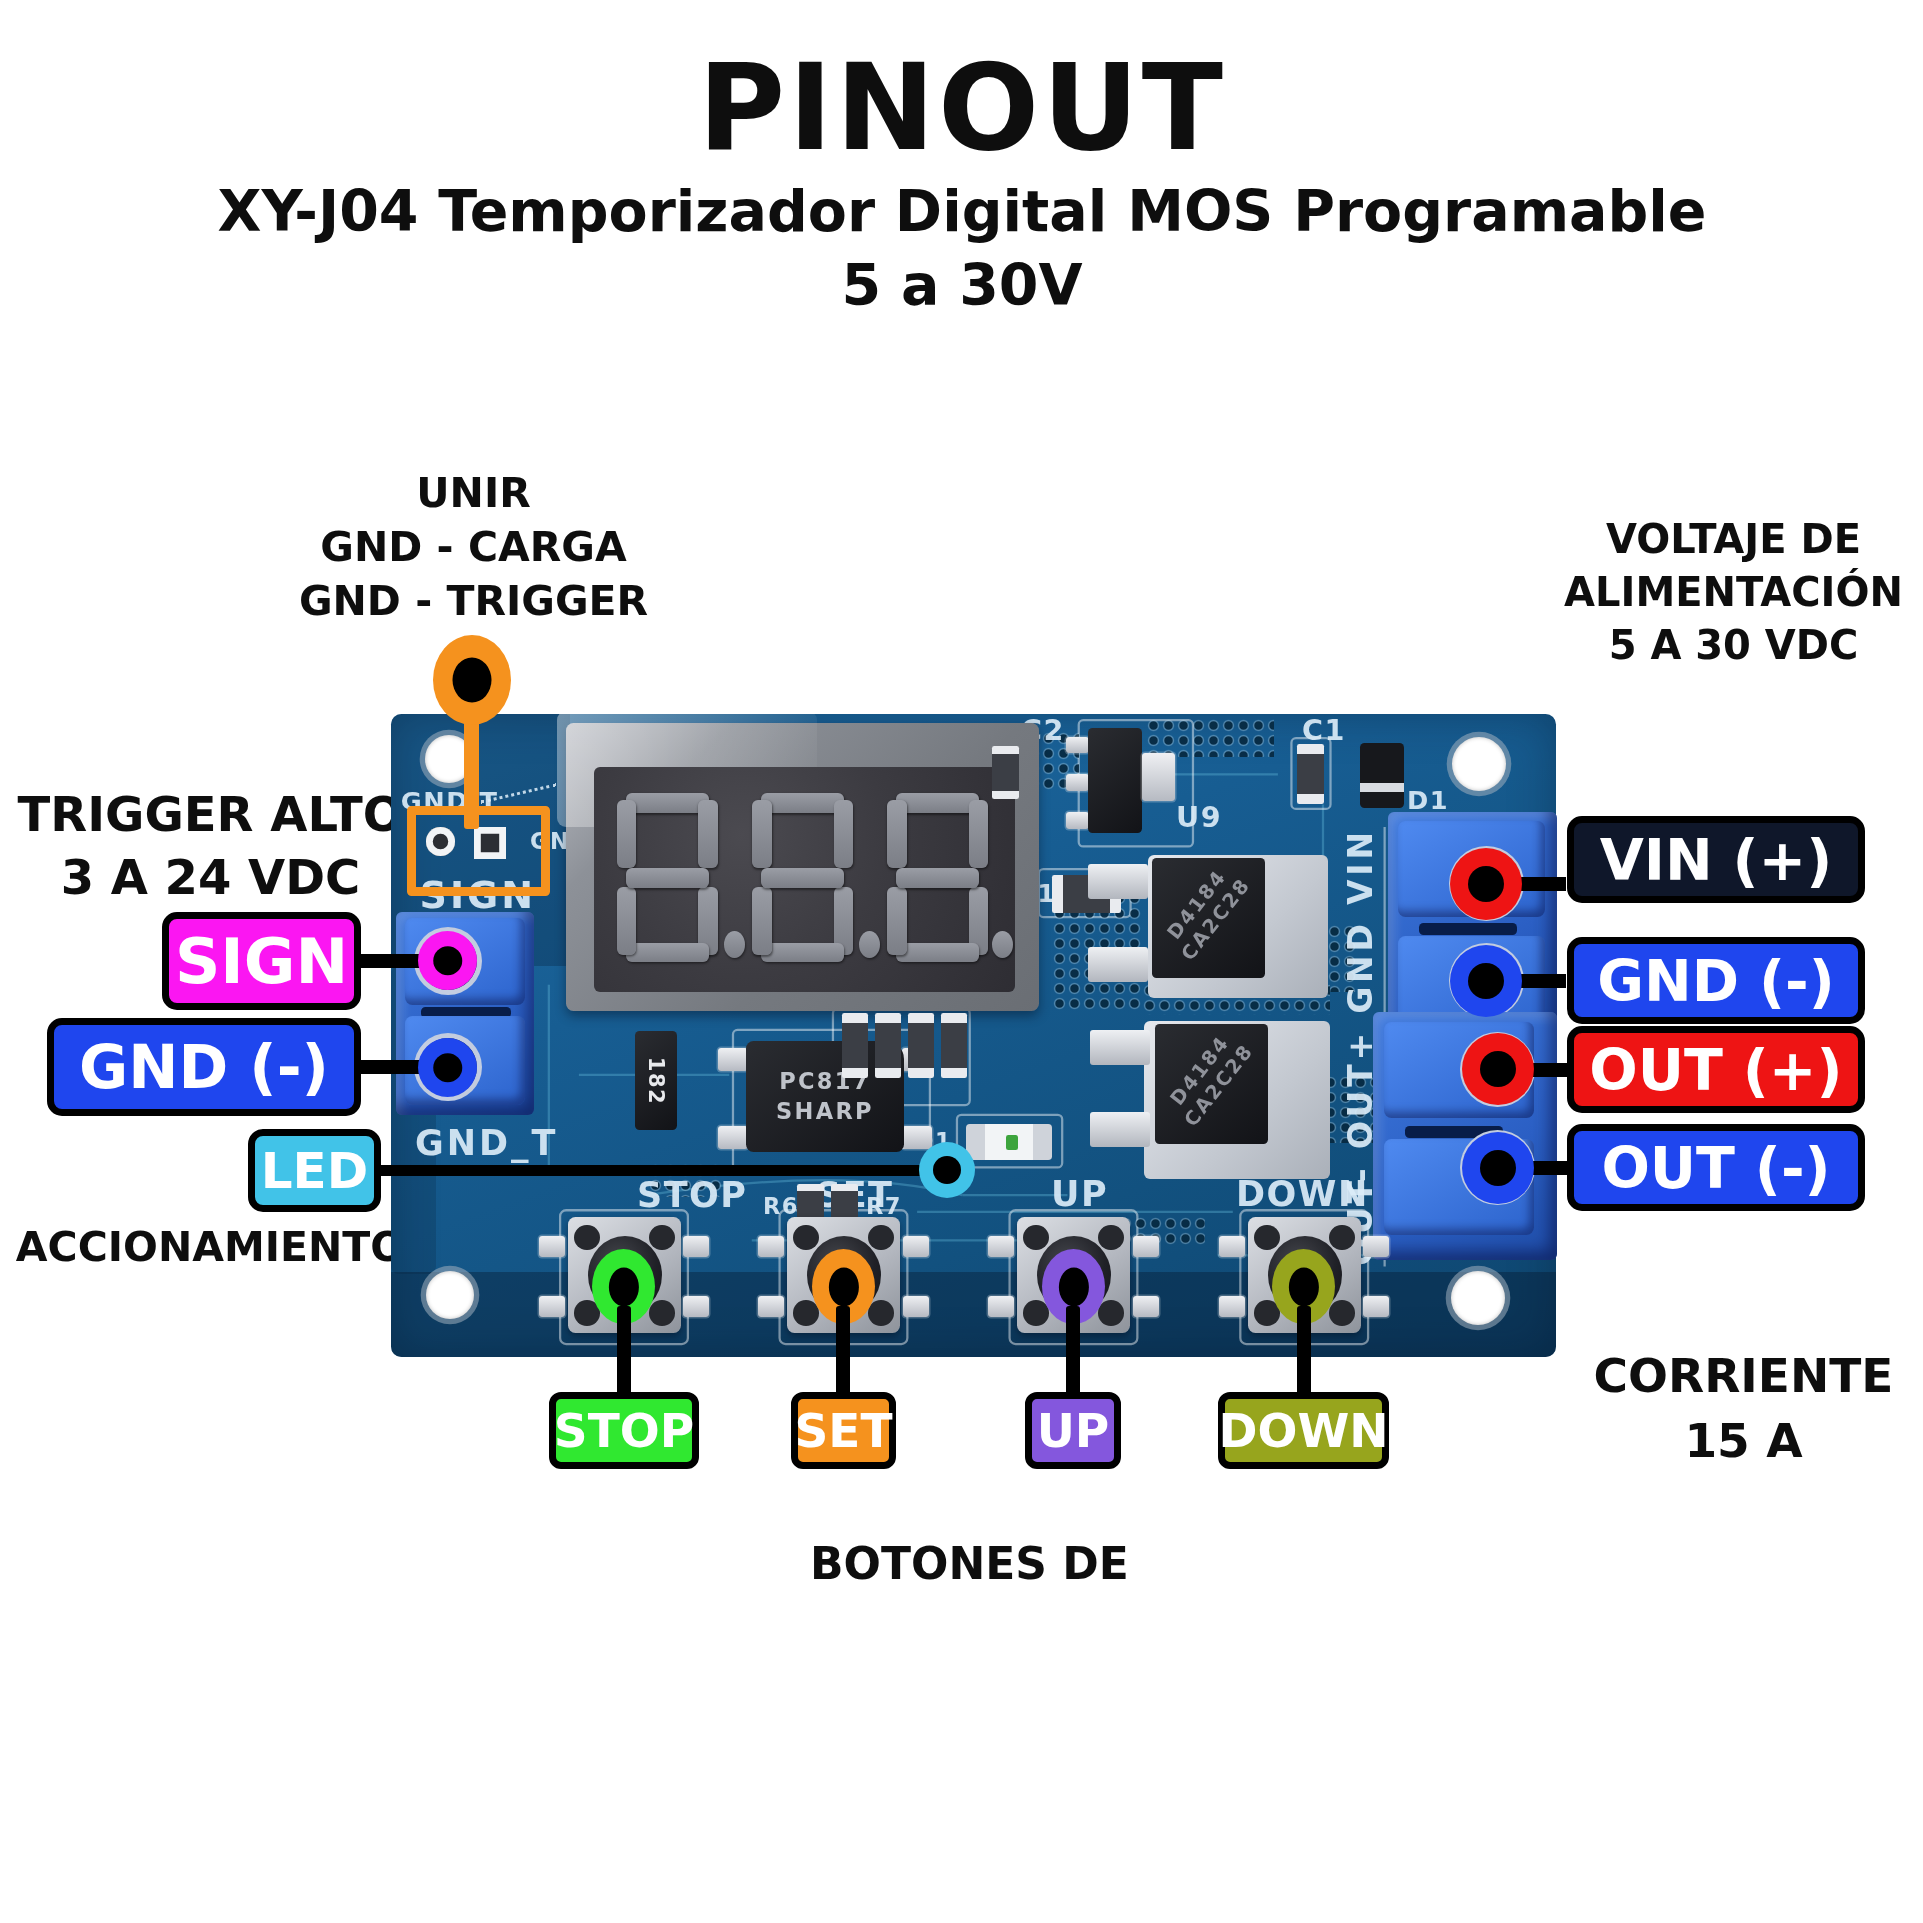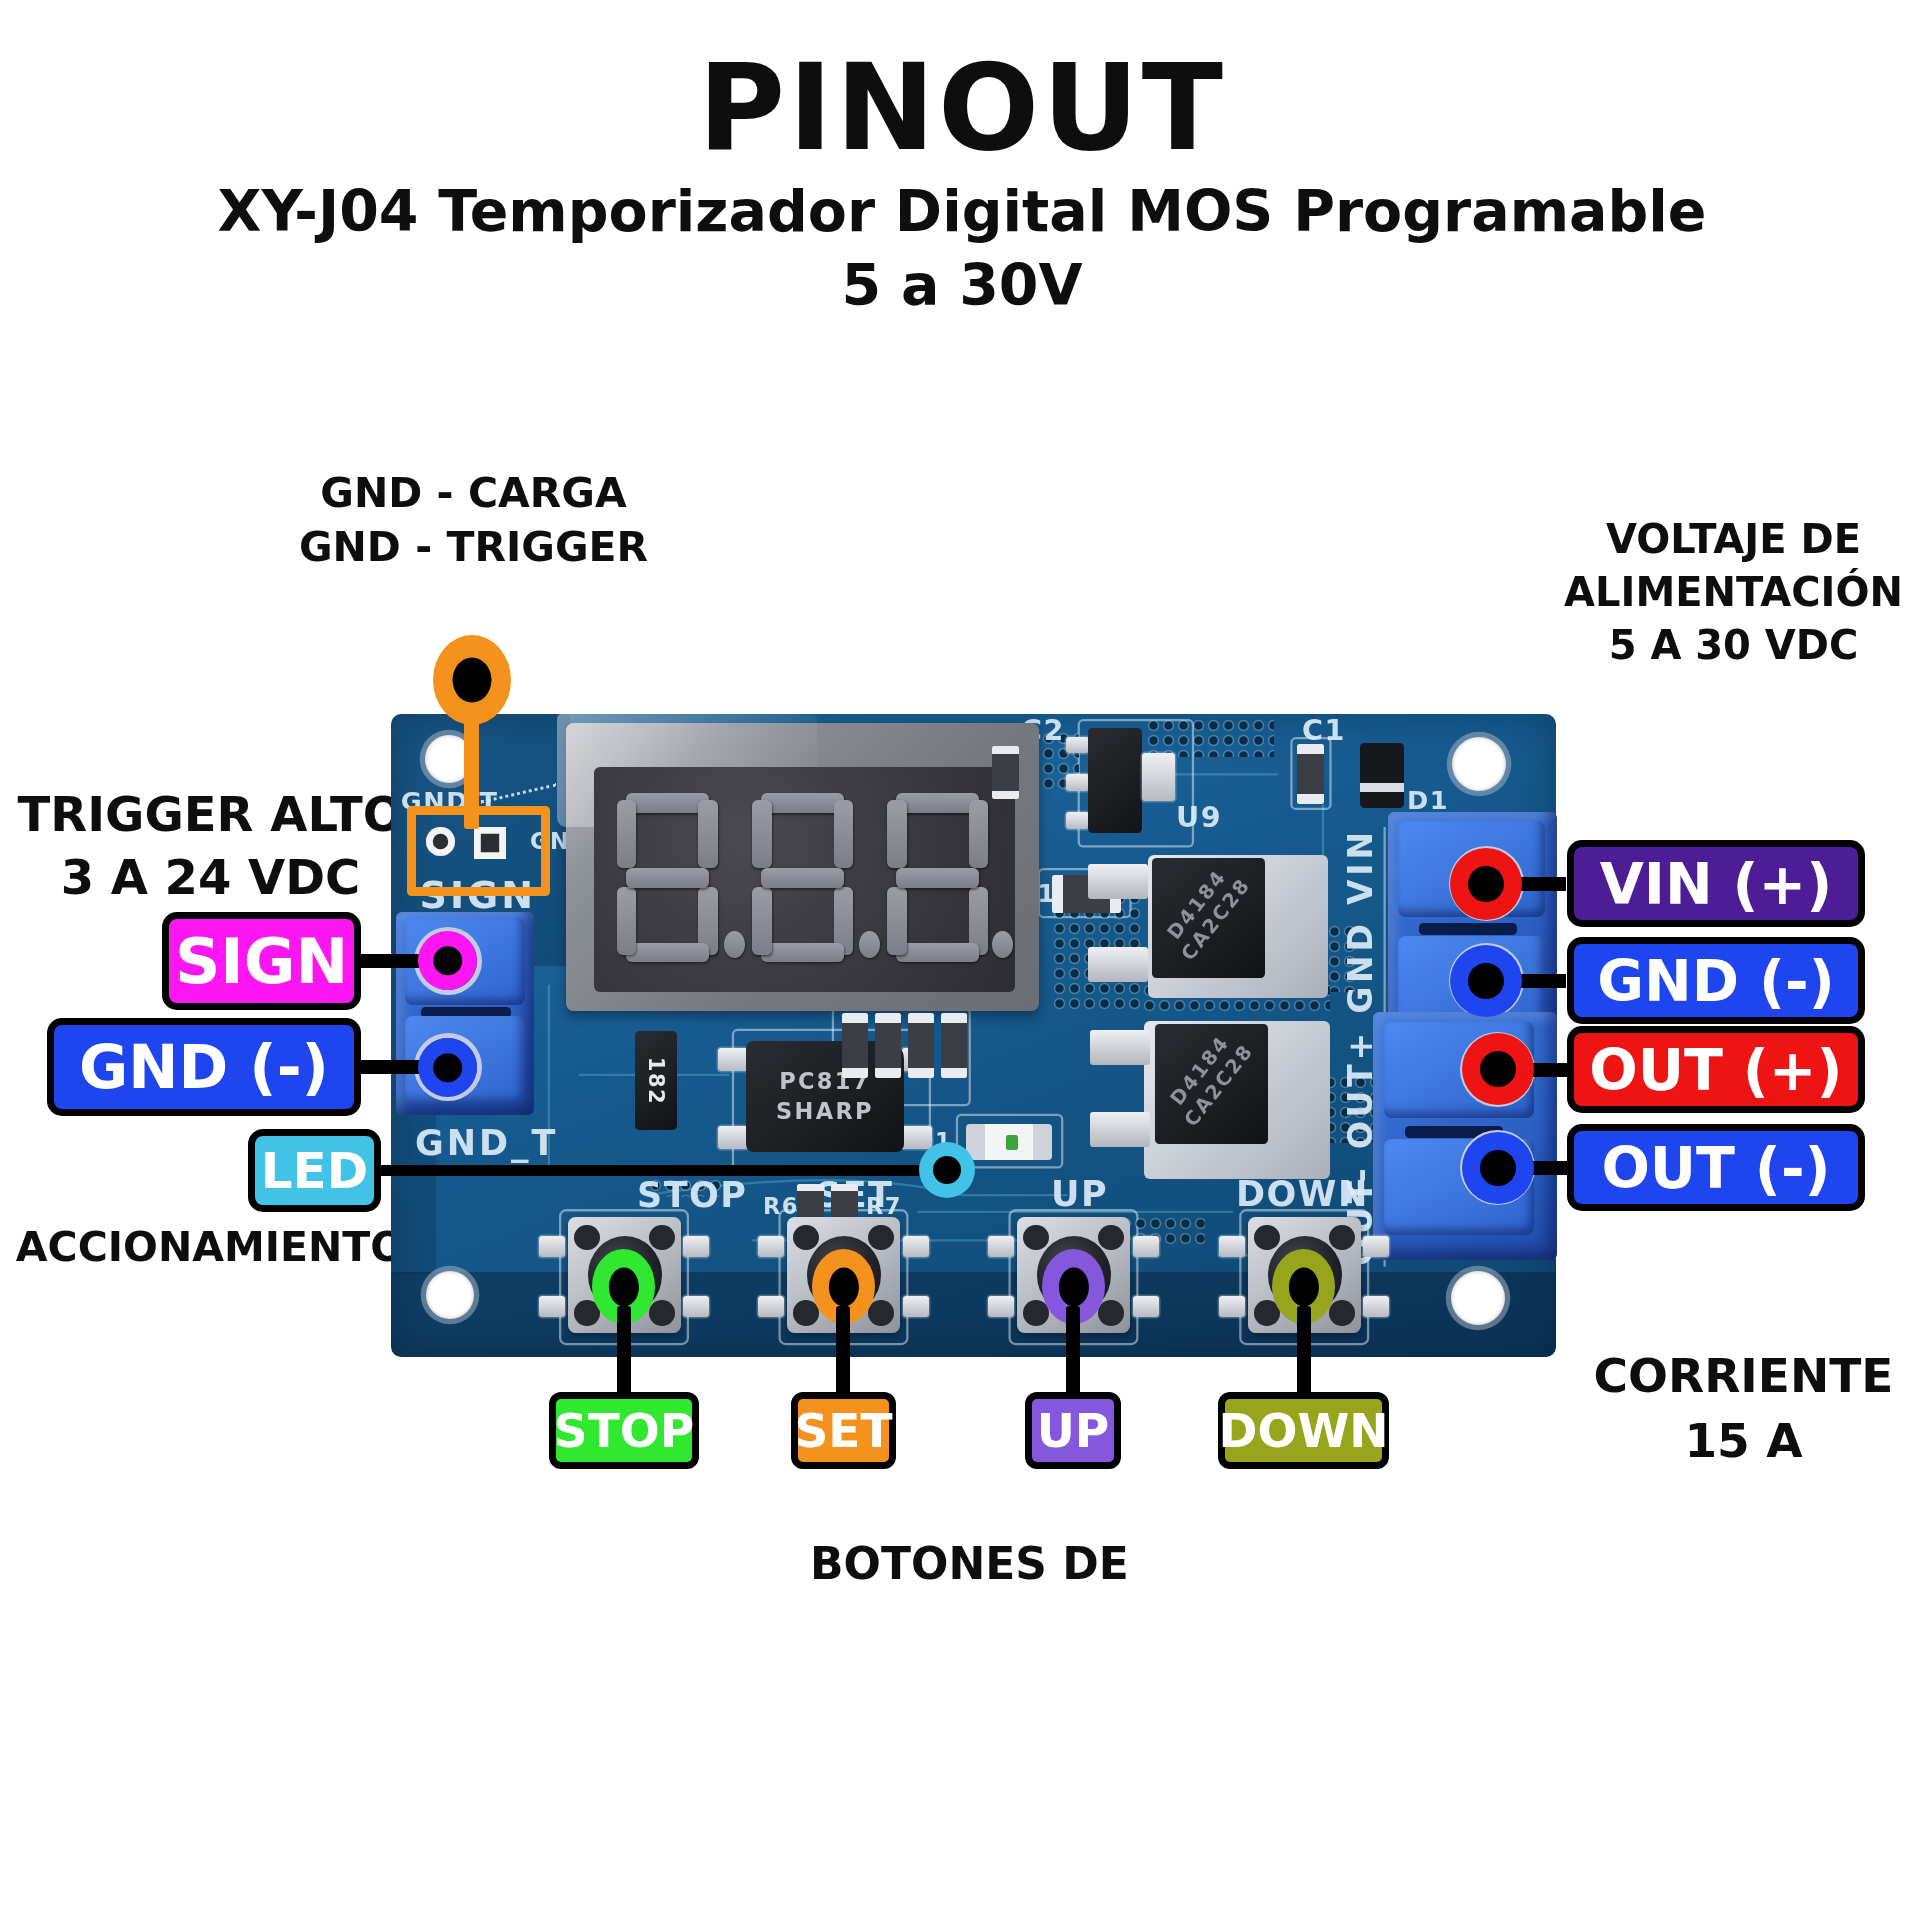--- a/index.html
+++ b/index.html
@@ -81,20 +81,21 @@
   .sr{position:absolute;width:0.8px;height:0.8px;overflow:hidden;clip:rect(0 0 0 0);}
 </style>
 </head>
 <body>
 
 <div class="ctext" style="left:0;top:30px;width:1924px;font-size:119px;letter-spacing:3px;">PINOUT</div>
 <div class="ctext" style="left:0;top:174px;width:1924px;font-size:57px;">XY-J04 Temporizador Digital MOS Programable</div>
 <div class="ctext" style="left:0;top:248px;width:1924px;font-size:57px;">5 a 30V</div>
 
 <div class="ctext" style="left:263px;top:466px;width:421px;font-size:41px;">
+  <div>UNIR</div>
   <div>GND - CARGA</div>
   <div>GND - TRIGGER</div>
 </div>
 
 <div class="ctext" style="left:15px;top:783px;width:391px;font-size:48px;">
   <div>TRIGGER ALTO</div>
   <div>3 A 24 VDC</div>
 </div>
 
 <div class="ctext" style="left:1544px;top:513px;width:379px;font-size:40px;">
@@ -360,21 +361,21 @@
 <div class="hline" style="left:353px;top:1060px;width:98px;height:13.5px;"></div>
 <div class="badge" style="left: 47px; top: 1018px; width: 314px; height: 98px; font-size: 60px; background-color: rgb(31, 70, 238);">GND (-)</div>
 <div class="dotmark" style="left: 418px; top: 1038px; width: 59px; height: 59px; background-color: rgb(31, 70, 238);"></div>
 
 <div class="hline" style="left:376px;top:1165px;width:571px;height:10.5px;"></div>
 <div class="badge" style="left: 248px; top: 1129px; width: 133px; height: 83px; font-size: 50px; background-color: rgb(65, 195, 232);">LED</div>
 <div class="dotmark" style="left: 919px; top: 1142px; width: 56px; height: 56px; background-color: rgb(65, 195, 232);"></div>
 
 <div class="hline" style="left:1486px;top:877px;width:80px;height:13.5px;"></div>
 <div class="dotmark" style="left: 1450px; top: 848px; width: 72px; height: 72px; background-color: rgb(238, 20, 20);"></div>
-<div class="badge" style="left: 1567px; top: 840px; width: 298px; height: 87px; font-size: 57px; background-color: #4c1d95;">VIN (+)</div>
+<div class="badge" style="left: 1567px; top: 816px; width: 298px; height: 87px; font-size: 57px; background-color: #0f172a;">VIN (+)</div>
 
 <div class="hline" style="left:1486px;top:974px;width:80px;height:13.5px;"></div>
 <div class="dotmark" style="left: 1450px; top: 945px; width: 72px; height: 72px; background-color: rgb(31, 70, 238);"></div>
 <div class="badge" style="left: 1567px; top: 937px; width: 298px; height: 87px; font-size: 57px; background-color: rgb(31, 70, 238);">GND (-)</div>
 
 <div class="hline" style="left:1498px;top:1063px;width:69px;height:13.5px;"></div>
 <div class="dotmark" style="left: 1462px; top: 1033px; width: 72px; height: 72px; background-color: rgb(238, 20, 20);"></div>
 <div class="badge" style="left: 1567px; top: 1026px; width: 298px; height: 87px; font-size: 57px; background-color: rgb(238, 20, 20);">OUT (+)</div>
 
 <div class="hline" style="left:1498px;top:1161px;width:69px;height:13.5px;"></div>

